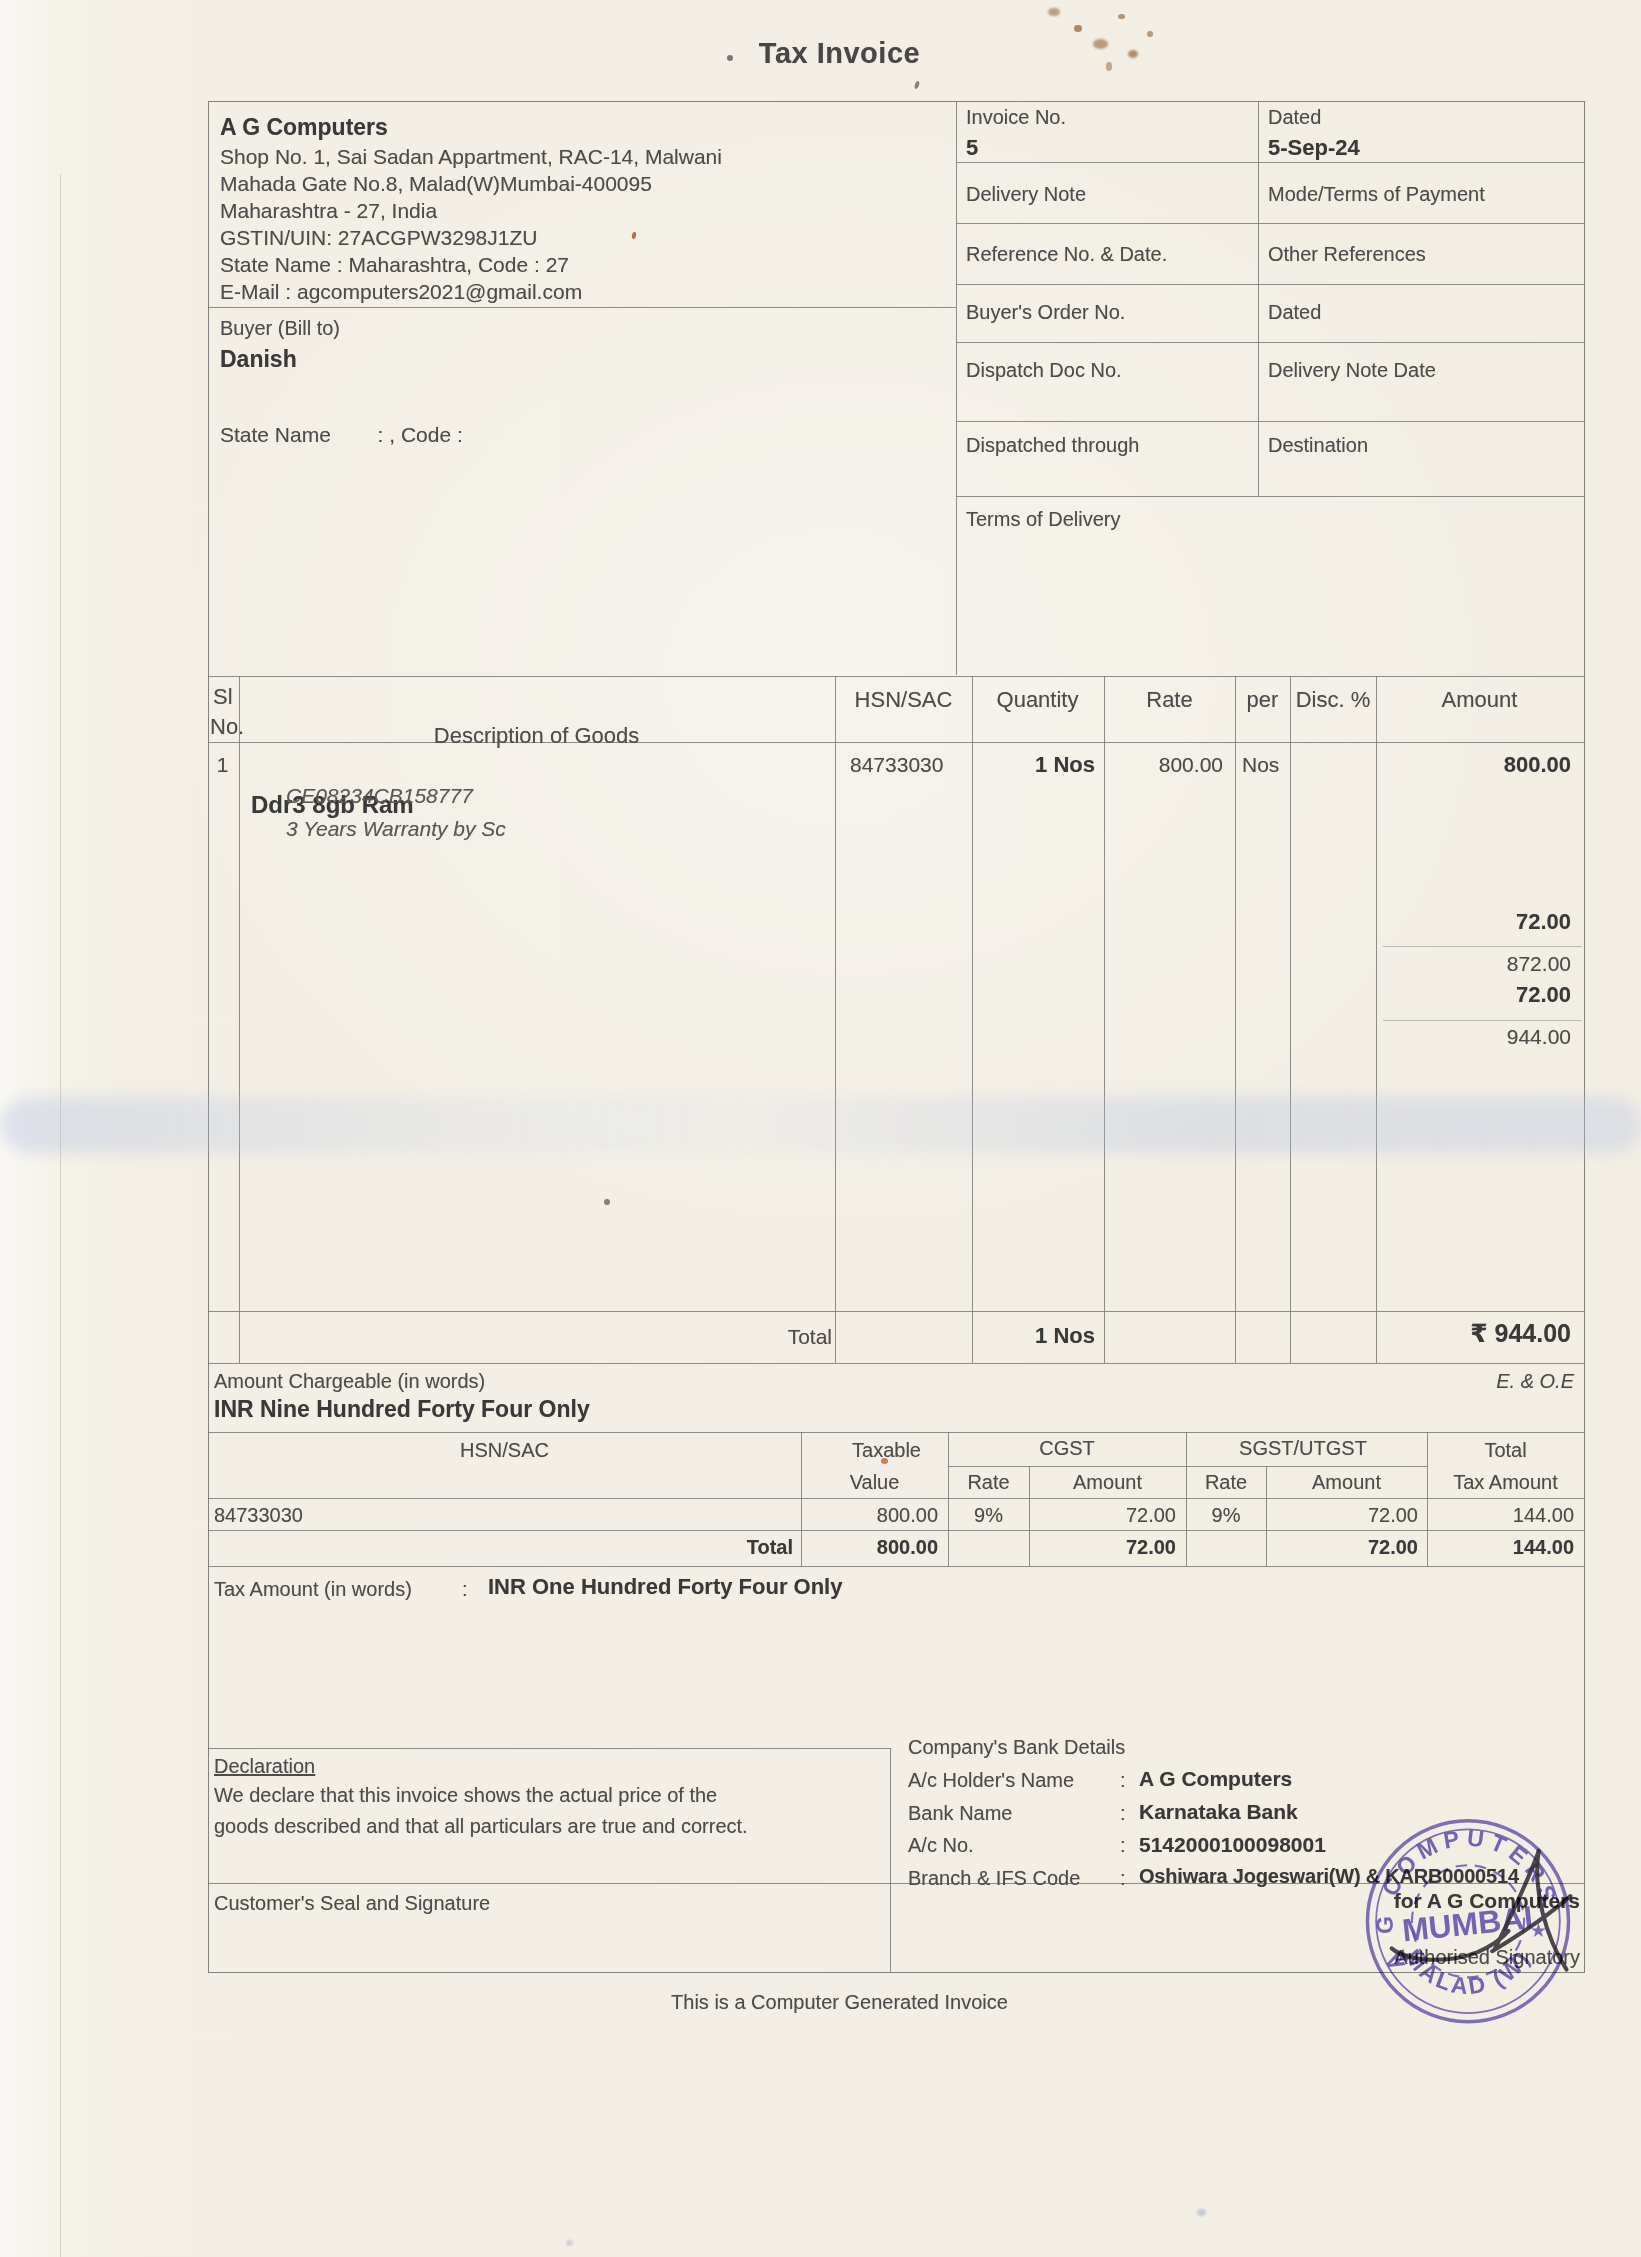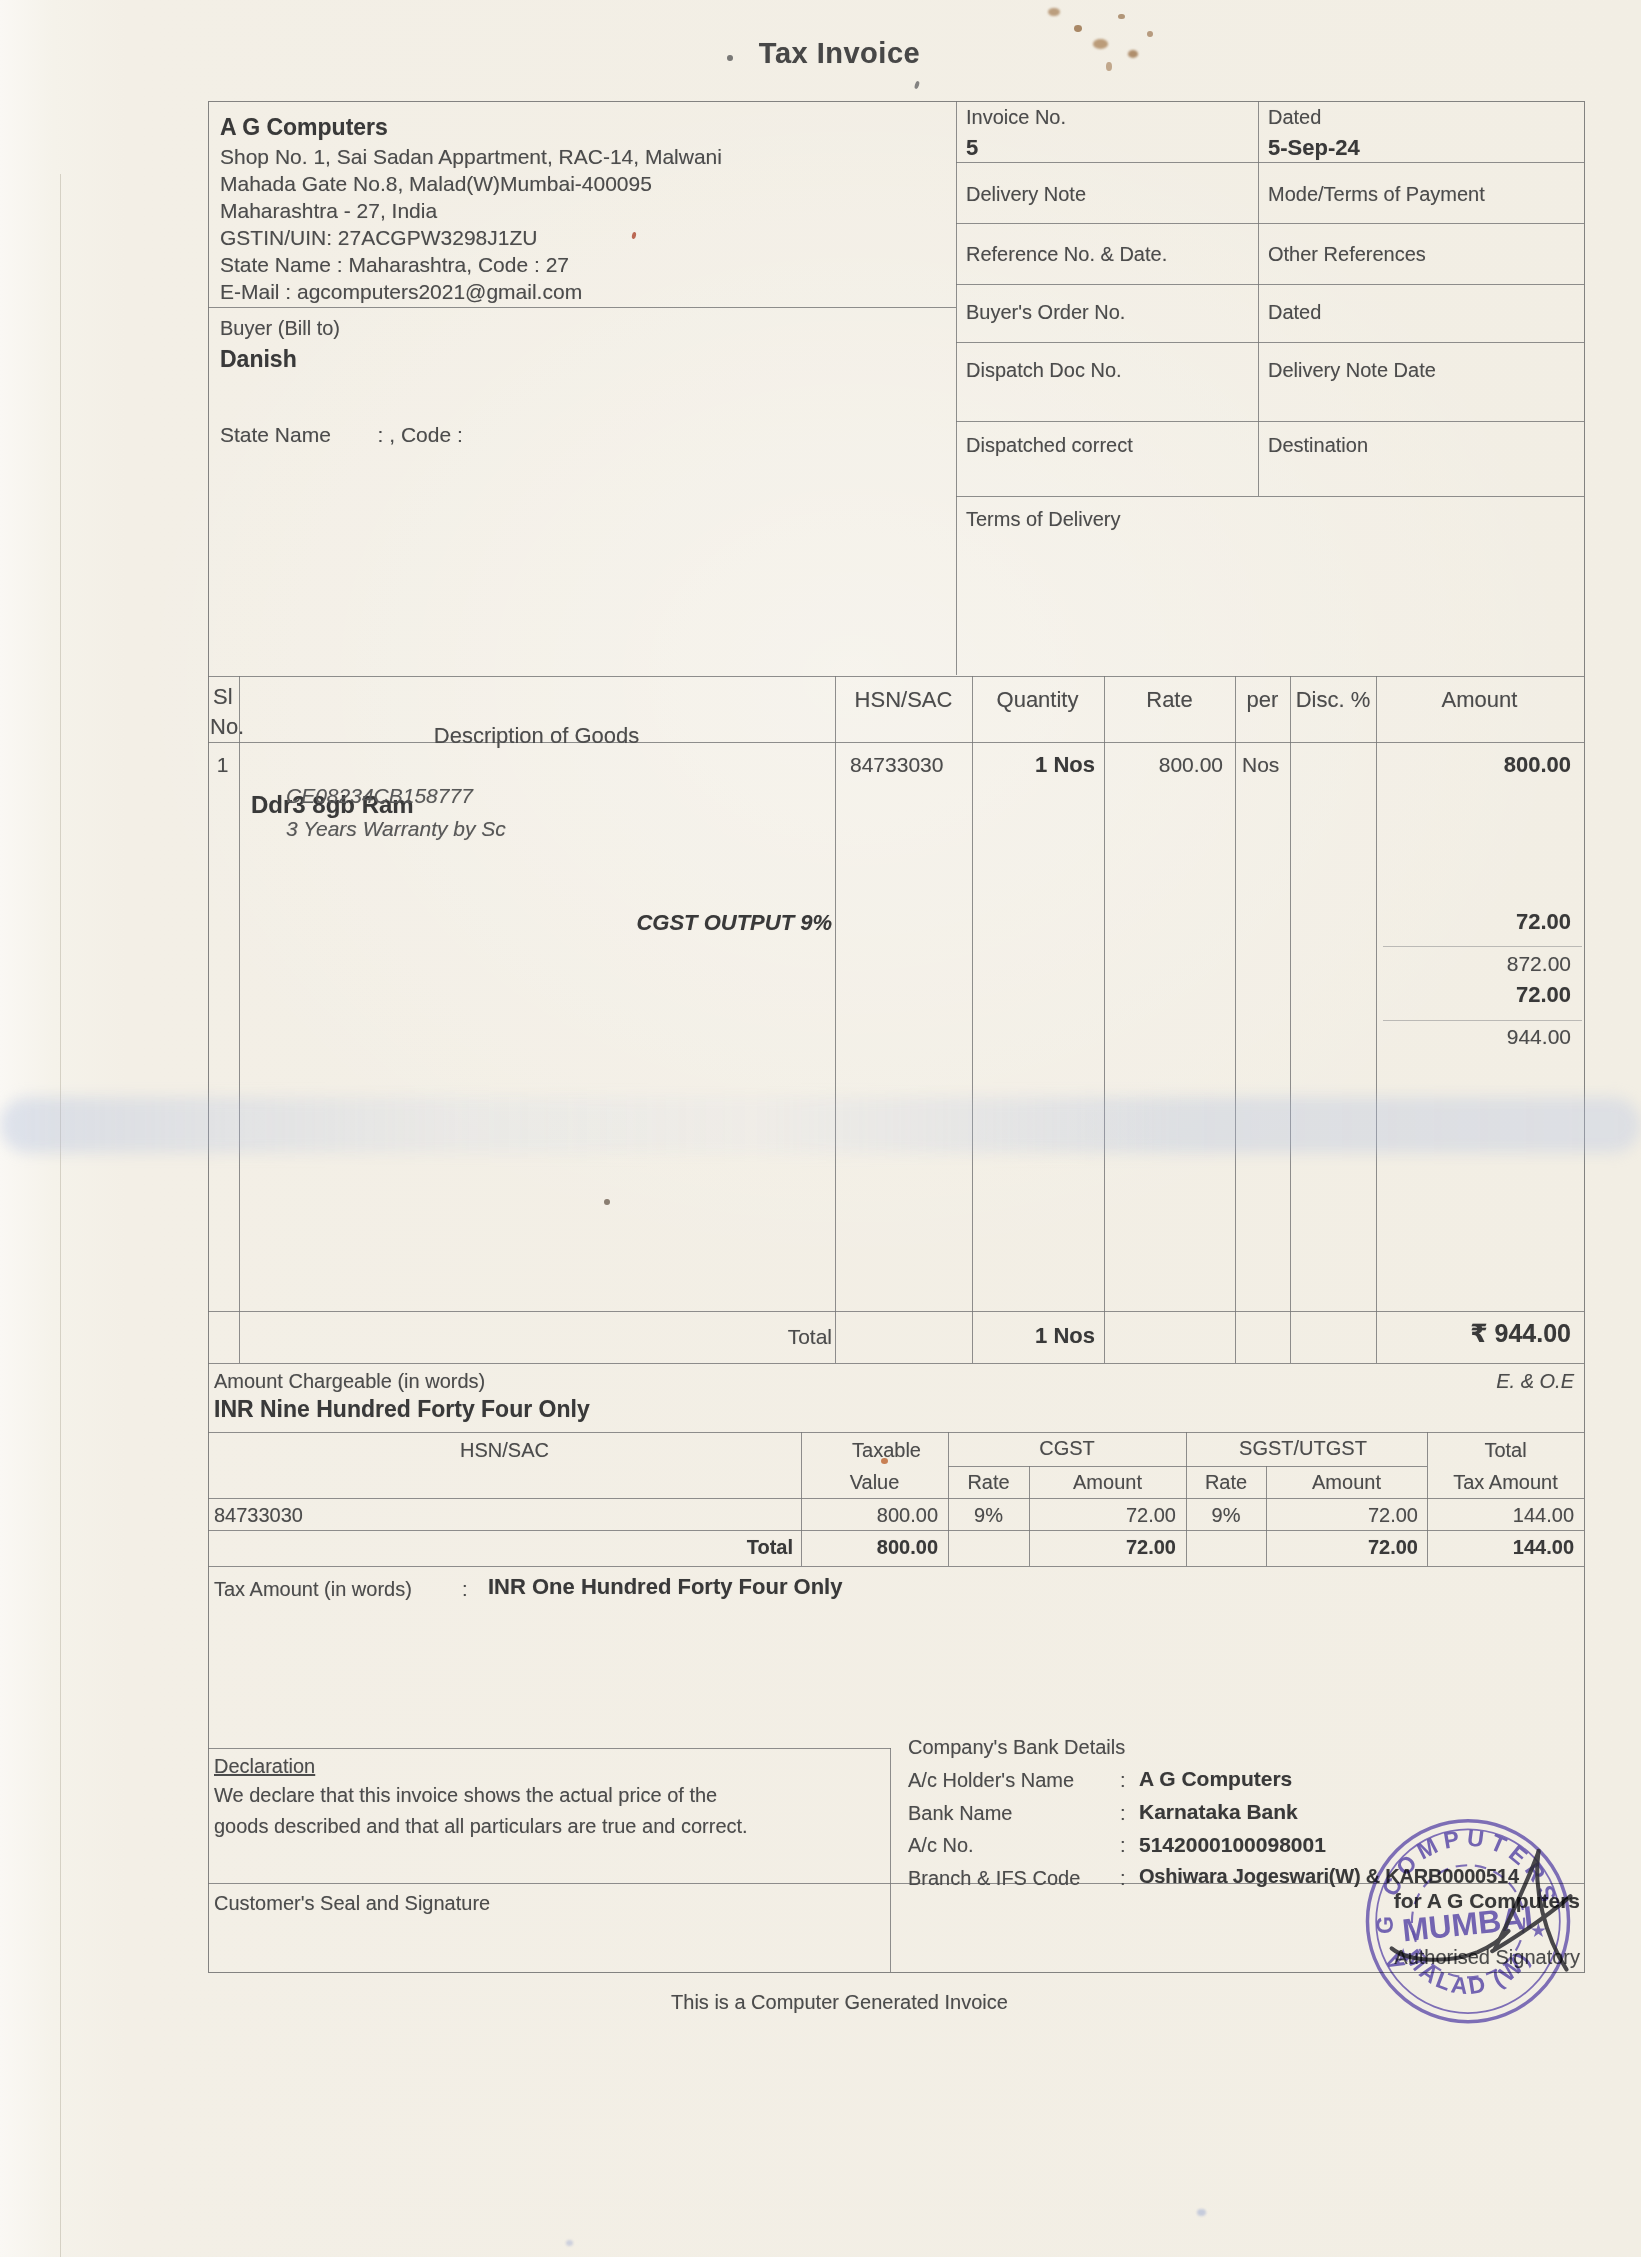--- a/index.html
+++ b/index.html
@@ -89,21 +89,21 @@
   <div class="t md" style="left:1268px;top:106px;">Dated</div>
   <div class="t b" style="left:1268px;top:135px;font-size:22px;">5-Sep-24</div>
   <div class="t md" style="left:966px;top:183px;">Delivery Note</div>
   <div class="t md" style="left:1268px;top:183px;">Mode/Terms of Payment</div>
   <div class="t md" style="left:966px;top:243px;">Reference No. &amp; Date.</div>
   <div class="t md" style="left:1268px;top:243px;">Other References</div>
   <div class="t md" style="left:966px;top:301px;">Buyer's Order No.</div>
   <div class="t md" style="left:1268px;top:301px;">Dated</div>
   <div class="t md" style="left:966px;top:359px;">Dispatch Doc No.</div>
   <div class="t md" style="left:1268px;top:359px;">Delivery Note Date</div>
-  <div class="t md" style="left:966px;top:434px;">Dispatched correct</div>
+  <div class="t md" style="left:966px;top:434px;">Dispatched through</div>
   <div class="t md" style="left:1268px;top:434px;">Destination</div>
   <div class="t md" style="left:966px;top:508px;">Terms of Delivery</div>
 
   <div class="hl" style="left:208px;top:676px;width:1376px;"></div>
   <div class="hl" style="left:208px;top:742px;width:1376px;"></div>
   <div class="hl" style="left:208px;top:1311px;width:1376px;"></div>
   <div class="hl" style="left:208px;top:1363px;width:1376px;"></div>
   <div class="vl" style="left:239px;top:676px;height:687px;"></div>
   <div class="vl" style="left:835px;top:676px;height:687px;"></div>
   <div class="vl" style="left:972px;top:676px;height:687px;"></div>
@@ -125,21 +125,20 @@
   <div class="t ca" style="left:211px;top:753px;width:23px;">1</div>
   <div class="t b" style="left:251px;top:751px;font-size:24px;margin-top:40px;">Ddr3 8gb Ram</div>
   <div class="t i" style="left:286px;top:784px;color:#585858;">CE08234CB158777</div>
   <div class="t i" style="left:286px;top:817px;color:#585858;">3 Years Warranty by Sc</div>
   <div class="t" style="left:850px;top:753px;">84733030</div>
   <div class="t b ra" style="left:974px;top:752px;width:121px;font-size:22px;">1 Nos</div>
   <div class="t ra" style="left:1107px;top:753px;width:116px;">800.00</div>
   <div class="t" style="left:1242px;top:753px;">Nos</div>
   <div class="t b ra" style="left:1378px;top:752px;width:193px;font-size:22px;">800.00</div>
 
-  <div class="t b i ra" style="left:241px;top:910px;width:591px;font-size:22px;">CGST OUTPUT 9%</div>
   <div class="t b ra" style="left:1378px;top:909px;width:193px;font-size:22px;">72.00</div>
   <div class="hl lt" style="left:1383px;top:946px;width:199px;"></div>
   <div class="t ra" style="left:1378px;top:952px;width:193px;">872.00</div>
   <div class="t b ra" style="left:1378px;top:982px;width:193px;font-size:22px;">72.00</div>
   <div class="hl lt" style="left:1383px;top:1020px;width:199px;"></div>
   <div class="t ra" style="left:1378px;top:1025px;width:193px;">944.00</div>
 
   <div class="t ra" style="left:241px;top:1325px;width:591px;">Total</div>
   <div class="t b ra" style="left:974px;top:1323px;width:121px;font-size:22px;">1 Nos</div>
   <div class="t b ra" style="left:1378px;top:1319px;width:193px;font-size:25px;">₹ 944.00</div>

